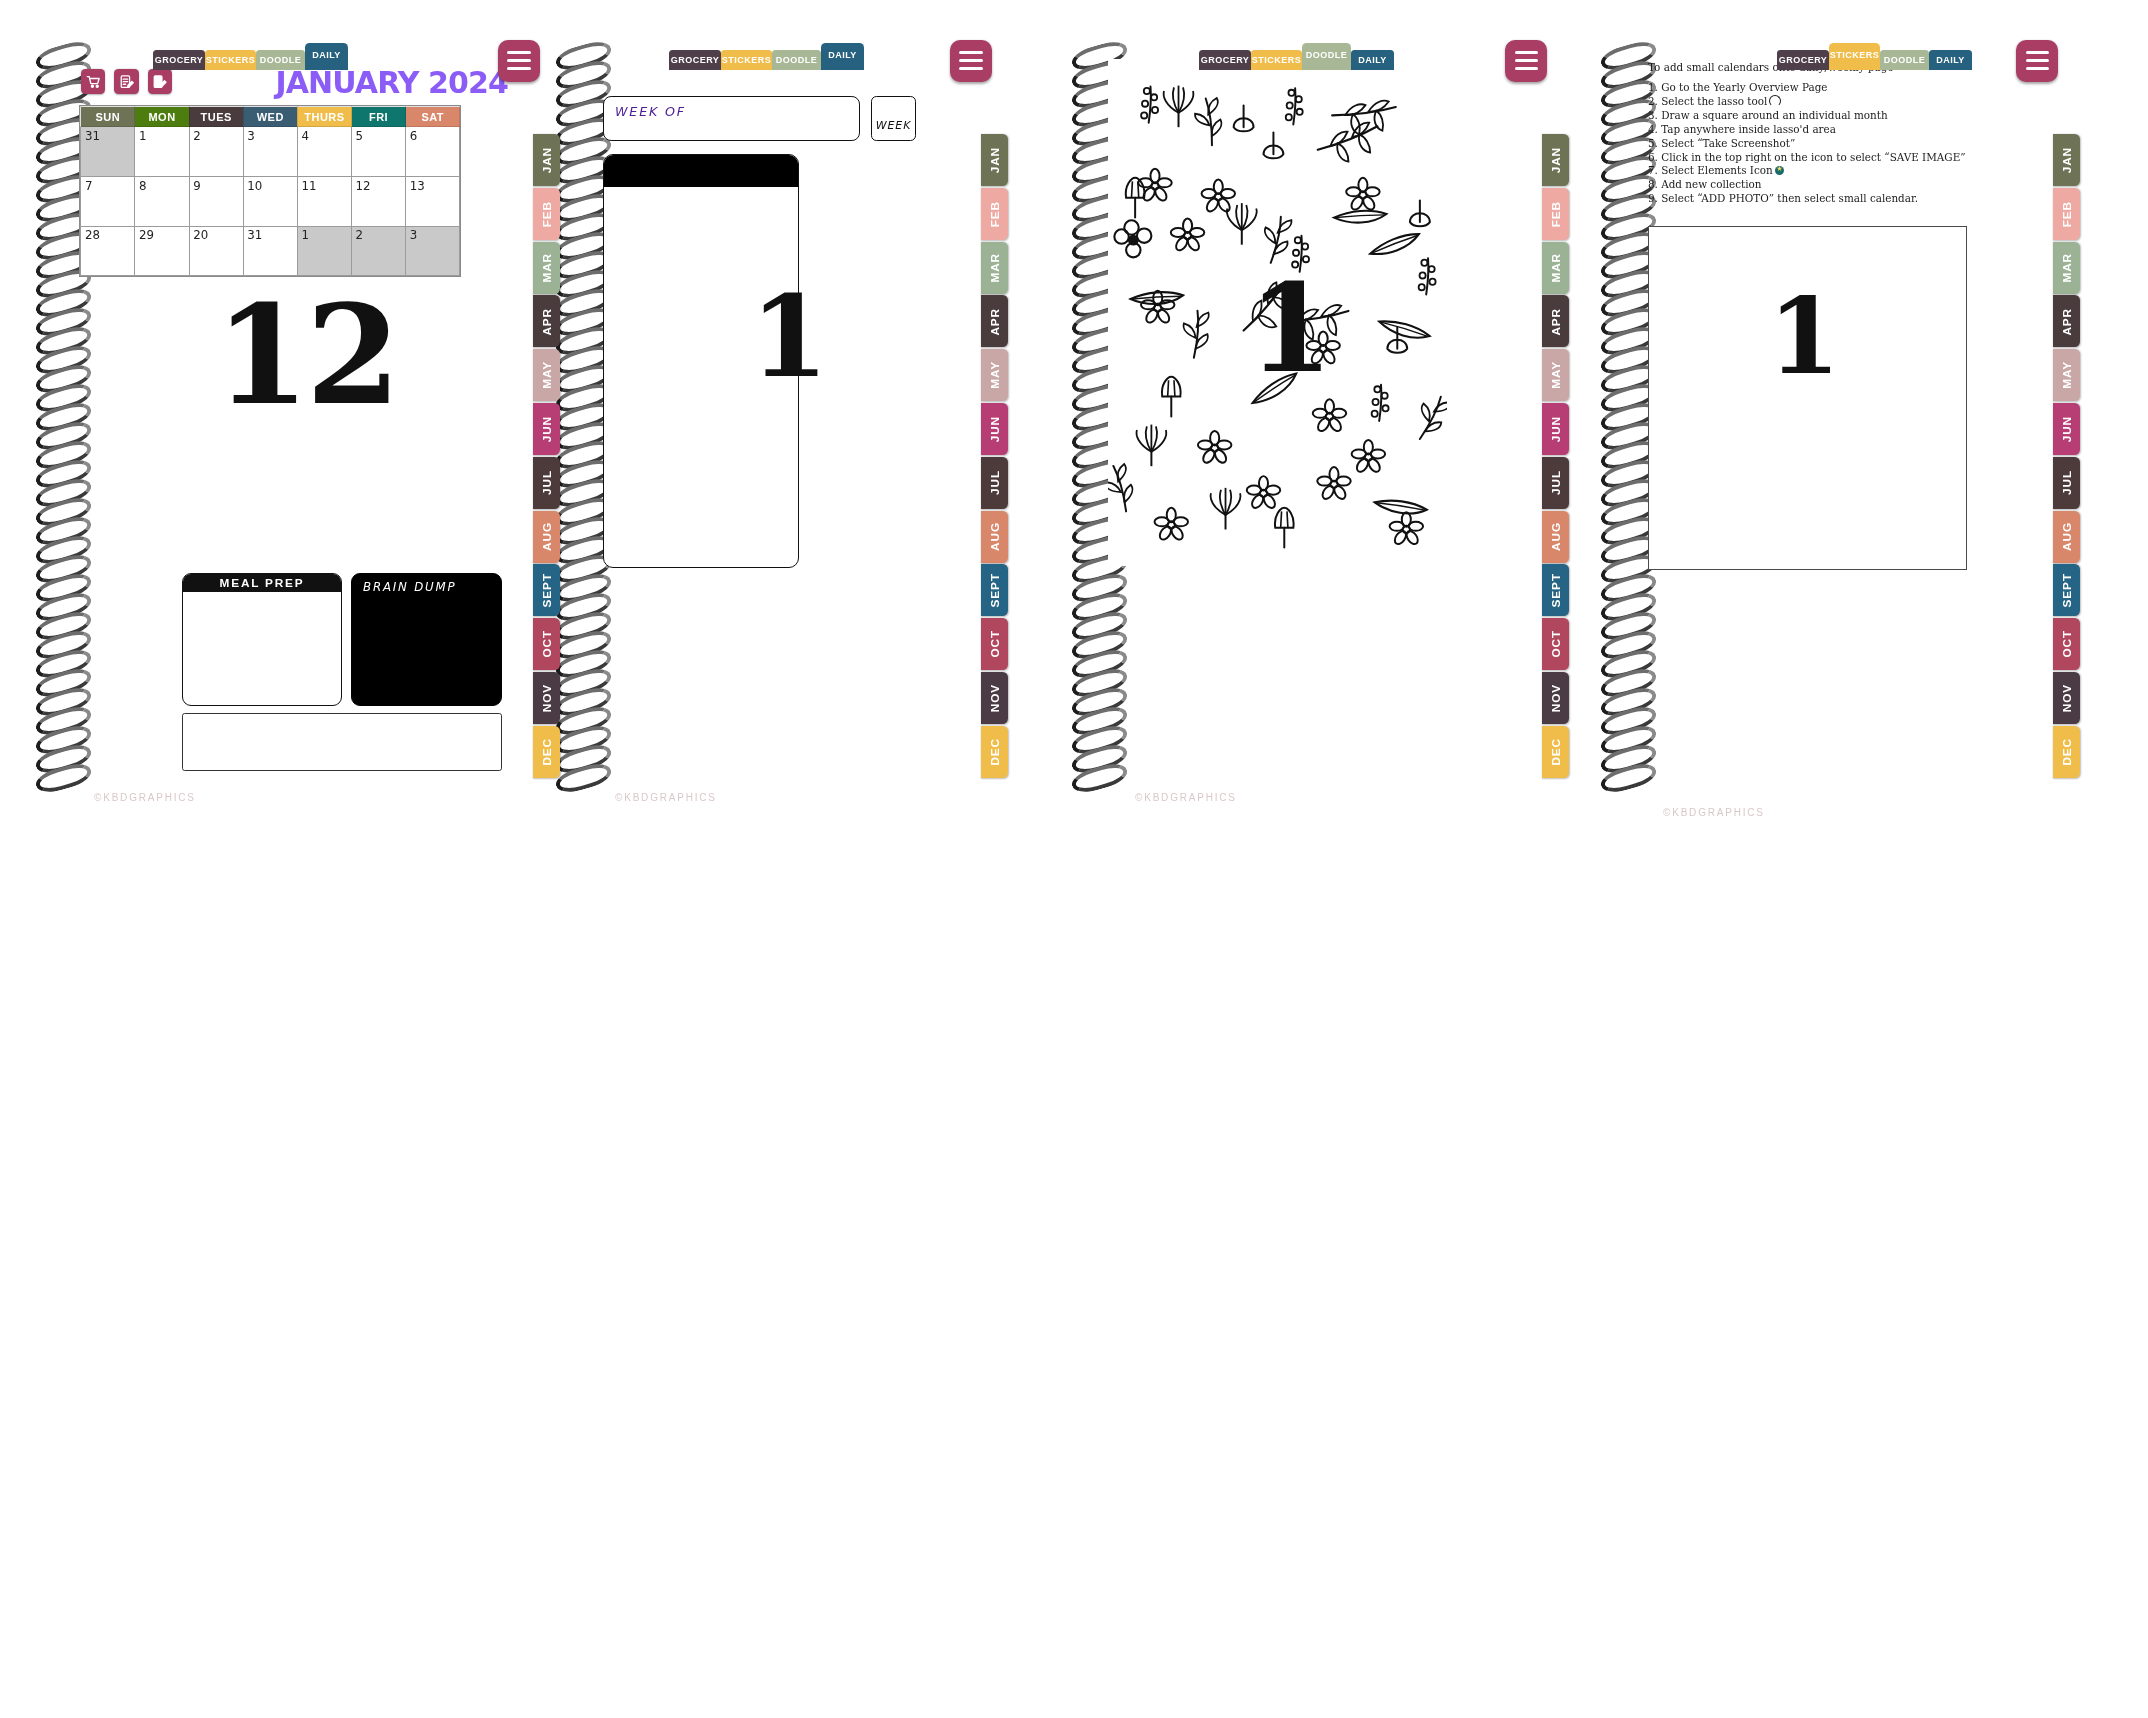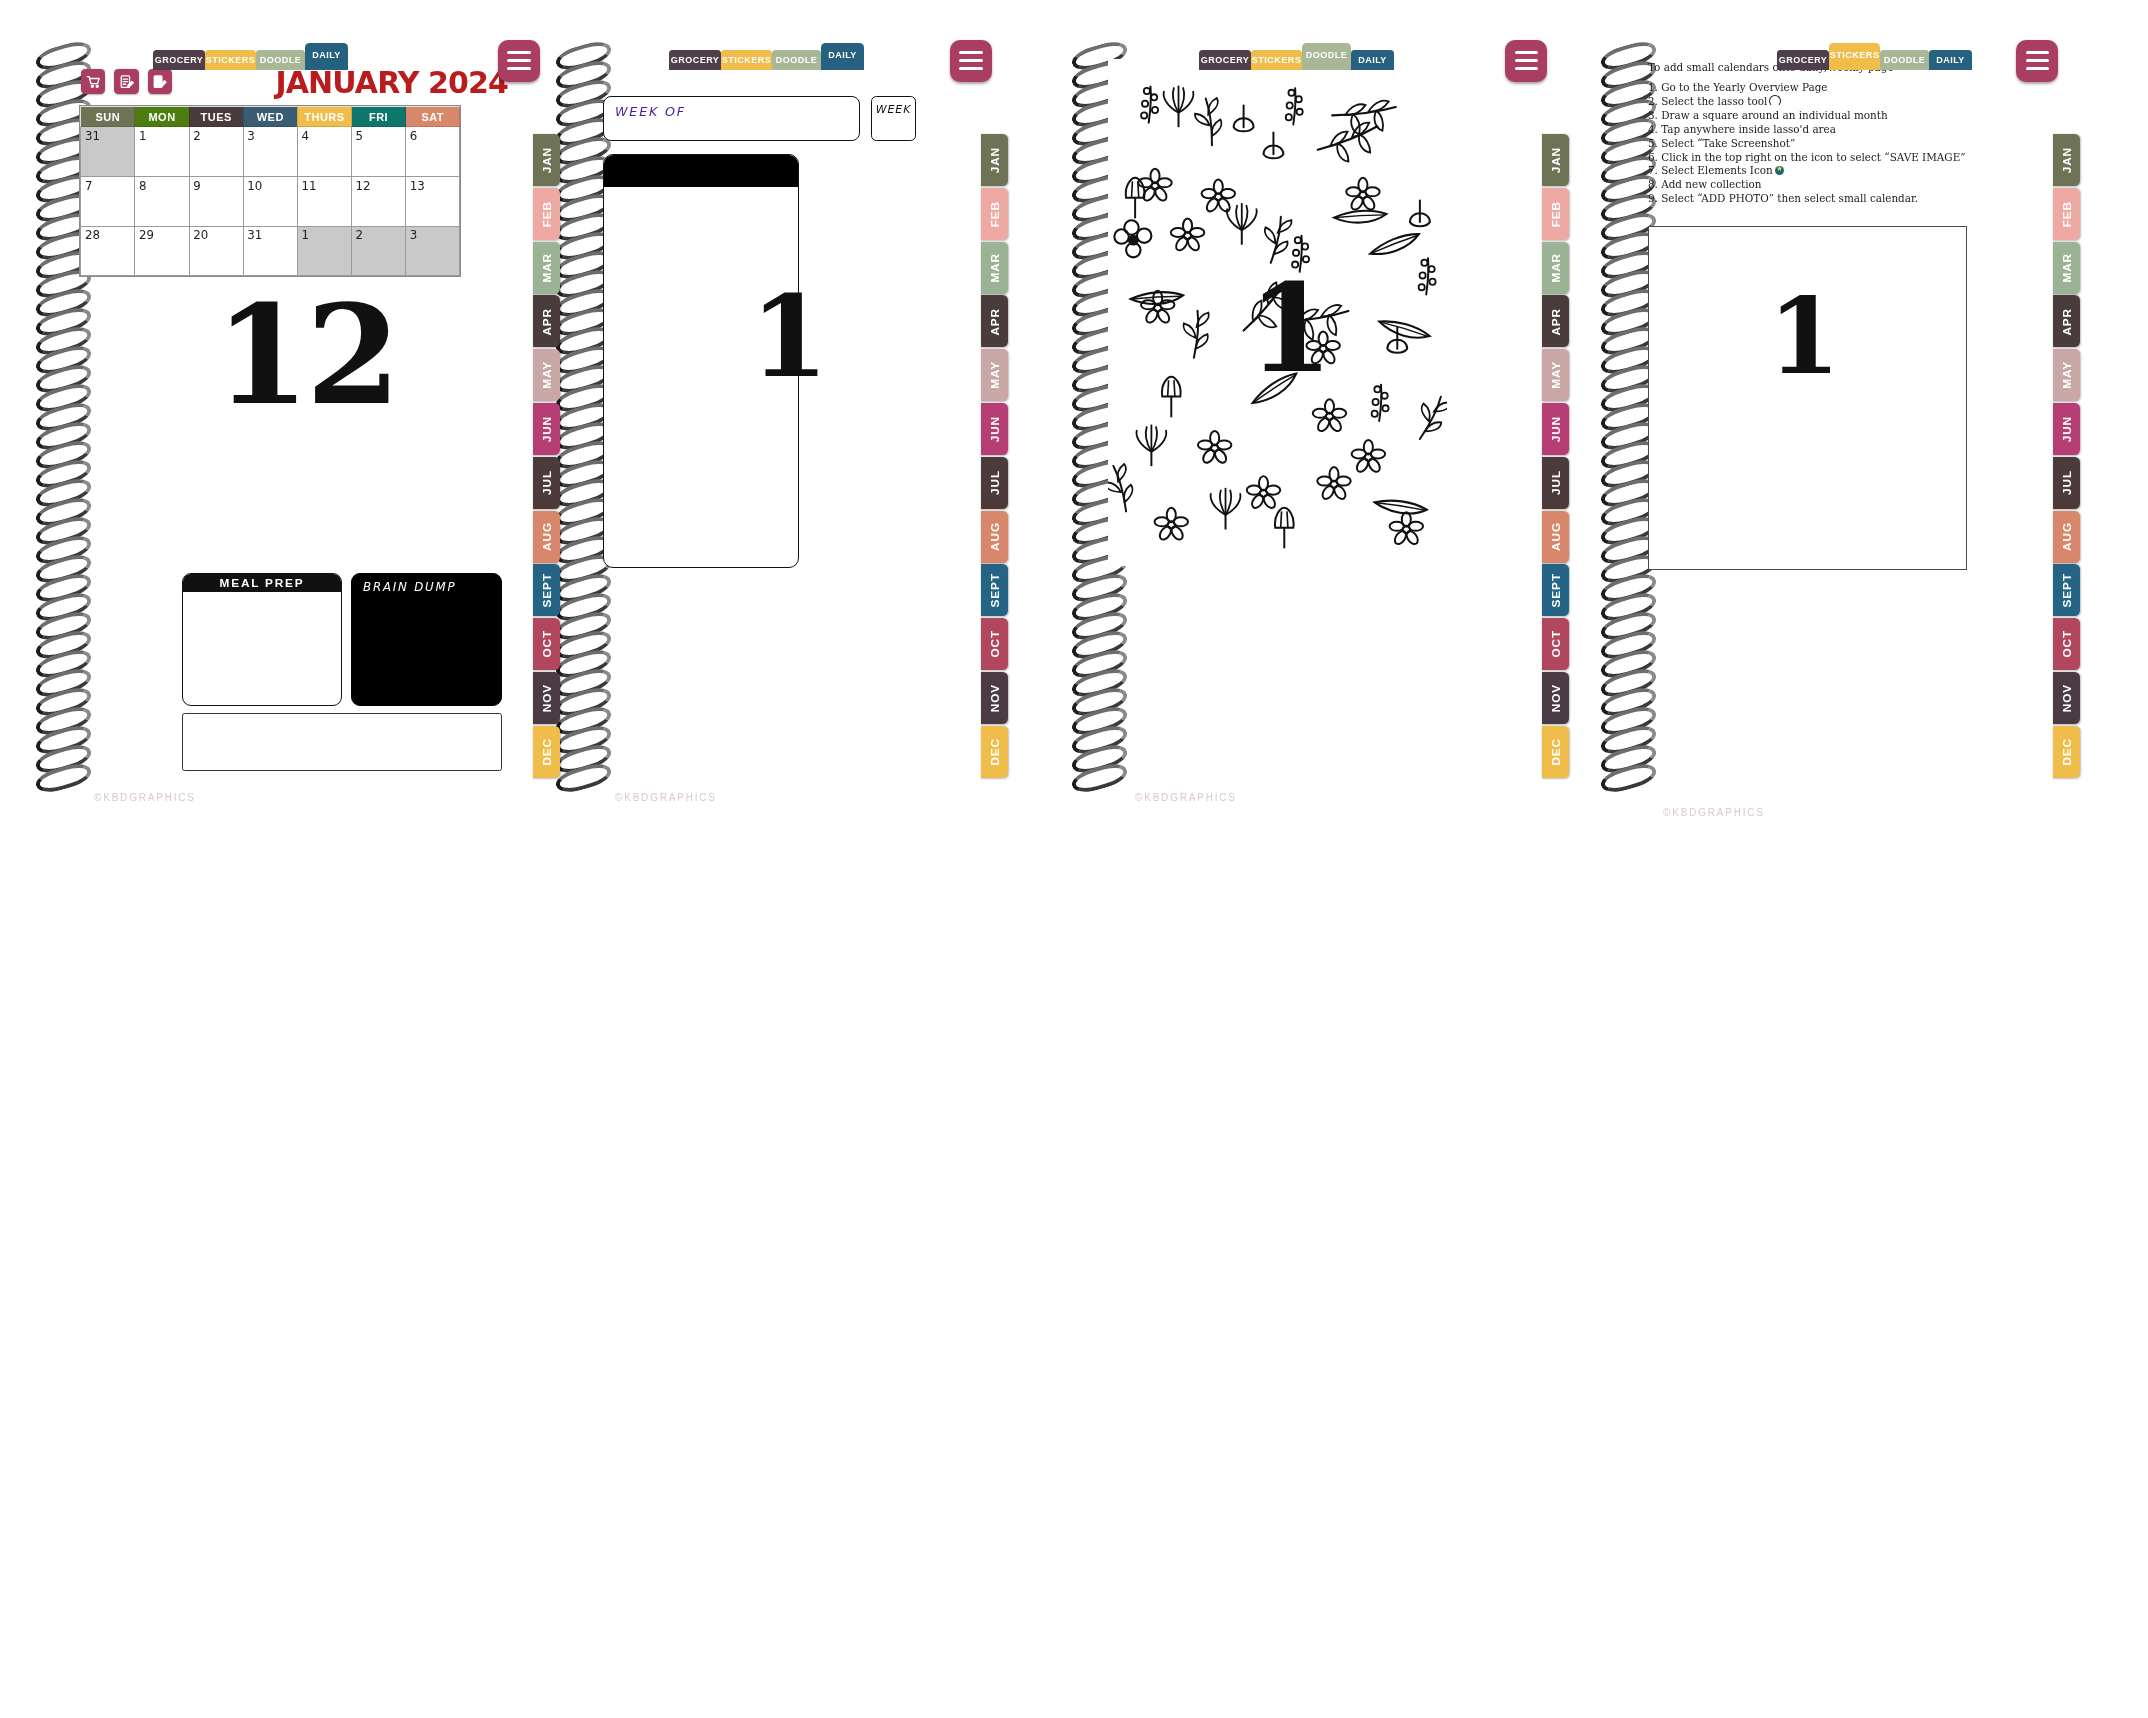--- a/index.html
+++ b/index.html
@@ -48,21 +48,21 @@
     box-shadow:0.9px 0.9px 1.8px rgba(0,0,0,.25);
   }
   .months .m span{writing-mode:vertical-rl;transform:rotate(180deg);
     font-family:"Liberation Sans",sans-serif;}
 
   
   .p1 .icons{position:absolute;left:18px;top:15.4px;display:flex;gap:9px;z-index:4;}
   .p1 .icons .ic{width:24.4px;height:24.4px;border-radius:4.5px;background:#a93d63;
     display:flex;align-items:center;justify-content:center;box-shadow:0 0.9px 1.8px rgba(0,0,0,.3);}
   .p1 .icons .ic svg{display:block;}
-  .p1 .title{position:absolute;right:25px;top:11px;font-size:30px;font-weight:700;color:#b91c1c;
+  .p1 .title{position:absolute;right:25px;top:11px;font-size:30px;font-weight:700;color:#8b5cf6;
     font-family:"DejaVu Sans",sans-serif;letter-spacing:-0.9px;z-index:3;}
 
   .cal{position:absolute;left:16.3px;top:51px;width:380px;border:0.9px solid #8a8a8a;
     border-collapse:collapse;background:#fff;}
   .cal table{border-collapse:collapse;width:380px;table-layout:fixed;}
   .cal th{height:17px;color:#fff;font-size:11px;font-weight:700;letter-spacing:0.5px;
     border:0.9px solid rgba(0,0,0,.12);font-family:"Liberation Sans",sans-serif;}
   .cal td{height:47px;vertical-align:top;border:0.9px solid #9b9b9b;font-size:11.8px;
     color:#222;padding:1.8px 0 0 3.6px;font-family:"DejaVu Sans",sans-serif;background:#fff;}
   .cal td.off{background:#c9c9c9;}
@@ -81,21 +81,21 @@
   .notes{left:119px;top:659px;width:318px;height:56px;border-width:0.9px;border-radius:2.7px;border-color:#333;}
 
   
   .weekof{position:absolute;left:20px;top:42px;width:255px;height:43px;border:1.8px solid #111;
     border-radius:8.1px;background:#fff;}
   .weekof .lab{padding:7.2px 0 0 11px;font-size:12.7px;letter-spacing:1.8px;color:#4c1d95;
     font-family:"DejaVu Sans",sans-serif;font-style:italic;}
   .weeknum{position:absolute;left:288px;top:42px;width:43px;height:43px;border:1.8px solid #111;
     border-radius:5.4px;background:#fff;display:flex;align-items:flex-start;justify-content:center;}
   .weeknum .lab{padding-top:6.3px;font-size:11px;letter-spacing:0.9px;color:#111;
-    font-family:"DejaVu Sans",sans-serif;font-style:italic;}
+    font-family:"DejaVu Sans",sans-serif;font-style:italic;margin-top:16px;}
   .weekpanel{position:absolute;left:20px;top:100px;width:194px;height:412px;border:1.8px solid #111;
     border-radius:10px;background:#fff;overflow:hidden;}
   .weekpanel .topbar{height:32px;background:#000;}
   .p2 .bigdate2{position:absolute;left:167px;top:226px;font-size:113px;line-height:1;
     font-weight:700;color:#111;font-family:"DejaVu Serif",serif;z-index:4;}
 
   
   .floral{position:absolute;left:9px;top:5.4px;width:339px;height:507px;background:#fff;overflow:hidden;}
   .p3 .bigdate3{position:absolute;left:149px;top:213px;font-size:122px;line-height:1;
     font-weight:700;color:#111;font-family:"DejaVu Serif",serif;z-index:4;}

